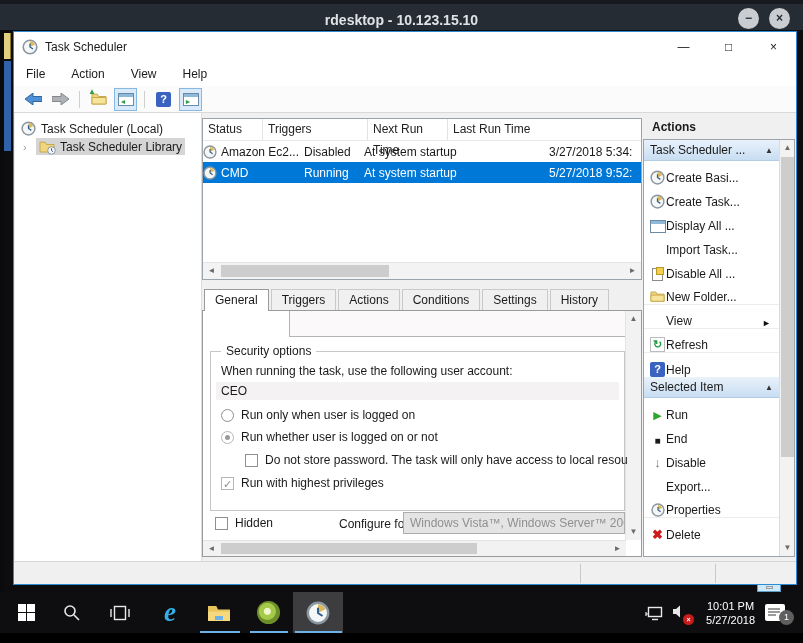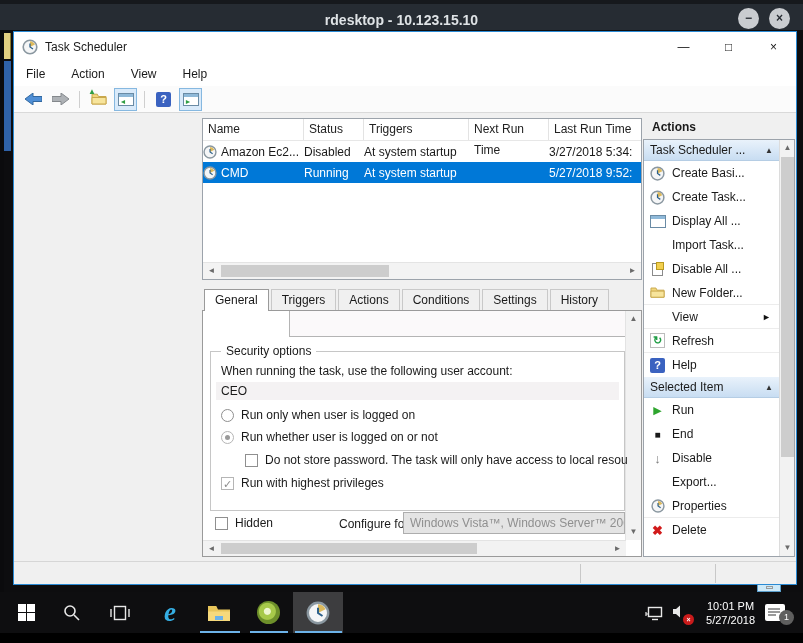--- a/index.html
+++ b/index.html
@@ -84,21 +84,21 @@
             color:#8f8f8f;line-height:20px;padding-left:6px;white-space:nowrap;overflow:hidden}
   .hscroll2{left:0;bottom:0;width:423px;height:16px;background:#f2f2f2;border-top:1px solid #e3e3e3}
 
   
   .actions{left:629px;top:81px;width:153px;height:448px}
   .actions-title{left:2px;top:3px;font-weight:bold;font-size:12px;line-height:22px;padding-left:7px}
   .actions-card{left:0;top:26px;width:152px;height:418px;background:#fff;border:1px solid #9ca3ab;overflow:hidden}
   .ag-header{display:flex;align-items:center;height:21px;background:linear-gradient(#e9f2fb,#c8ddf2);
              border-bottom:1px solid #b5cde4;padding:0 6px;width:135px;font-size:12px}
   .ag-header .coll{margin-left:auto;font-size:8px;color:#333}
-  .ai{display:flex;align-items:center;gap:6px;height:24px;padding-left:5px;width:135px;font-size:12px}
+  .ai{display:flex;align-items:flex-end;height:24px;padding-left:5px;width:135px;font-size:12px}
   .ai.sep{border-bottom:1px solid #ececec}
   .aic{width:17px;text-align:center;flex:none;display:flex;align-items:center;justify-content:center}
   .doc{width:11px;height:13px;border:1px solid #8a8a8a;background:#fff;position:relative}
   .doc::after{content:"";position:absolute;right:-2px;top:-2px;width:6px;height:6px;background:#f2cf4e;border:1px solid #b99a20}
   .box-ic{width:15px;height:15px;border:1px solid #bcbcbc;background:#fff;display:flex;align-items:center;justify-content:center}
   .help-sq{width:15px;height:15px;background:#3a62c0;color:#fff;font-weight:bold;font-size:11px;line-height:15px;text-align:center;border-radius:2px}
   .as-track{position:absolute;right:0;top:0;width:15px;height:416px;background:#f2f2f2;border-left:1px solid #dcdcdc}
   .as-thumb{position:absolute;left:1px;top:17px;width:13px;height:300px;background:#cdcdcd}
   .view-arrow{margin-left:auto;margin-right:8px;font-size:9px;color:#111}
 
@@ -206,26 +206,48 @@
         <span class="tb-btn">
           <span class="help-sq">?</span>
         </span>
         <span class="tb-btn toggled">
           <span class="wi">
               <span class="ga">►</span>
             </span>
         </span>
       </div>
 
+      <div class="ab tree">
+        <div class="tree-row" style="left:6px;top:7px">
+          <svg width="15" height="15">
+              <use href="#clk"></use>
+            </svg>
+          <span>Task Scheduler (Local)</span>
+        </div>
+        <div class="tree-row" style="left:8px;top:25px">
+          <span class="tree-exp">›</span>
+          <span class="tree-sel">
+            <span class="fld-clk">
+              <svg width="16" height="14" viewBox="0 0 16 14">
+                  <path d="M1 3 L1 12 L15 12 L15 4.5 L7.5 4.5 L6.3 2.2 L1 2.2 Z" fill="#f0d67c" stroke="#c9a84c"></path>
+                </svg>
+              <svg width="9" height="9" style="position:absolute;right:-1px;bottom:-1px">
+                  <circle cx="4.5" cy="4.5" r="3.8" fill="#f5f6f7" stroke="#8a97a0"></circle>
+                  <path d="M4.5 2.3 V4.5 L6 5.6" stroke="#2b5f8a" fill="none"></path>
+                </svg>
+            </span>
+            <span>Task Scheduler Library</span>
+          </span>
+        </div>
+      </div>
 
       <div class="ab center">
 
         <div class="ab list-card">
           <div class="lhead">
-            <span class="lh c0">Name</span>
             <span class="lh c1">Status</span>
             <span class="lh c2">Triggers</span>
             <span class="lh c3">Next Run Time</span>
             <span class="lh c4" style="border-right:none">Last Run Time</span>
           </div>
           <div class="lrow">
             <span class="lc c0">
                 <svg width="14" height="14">
                   <use href="#clk"></use>
                 </svg>

